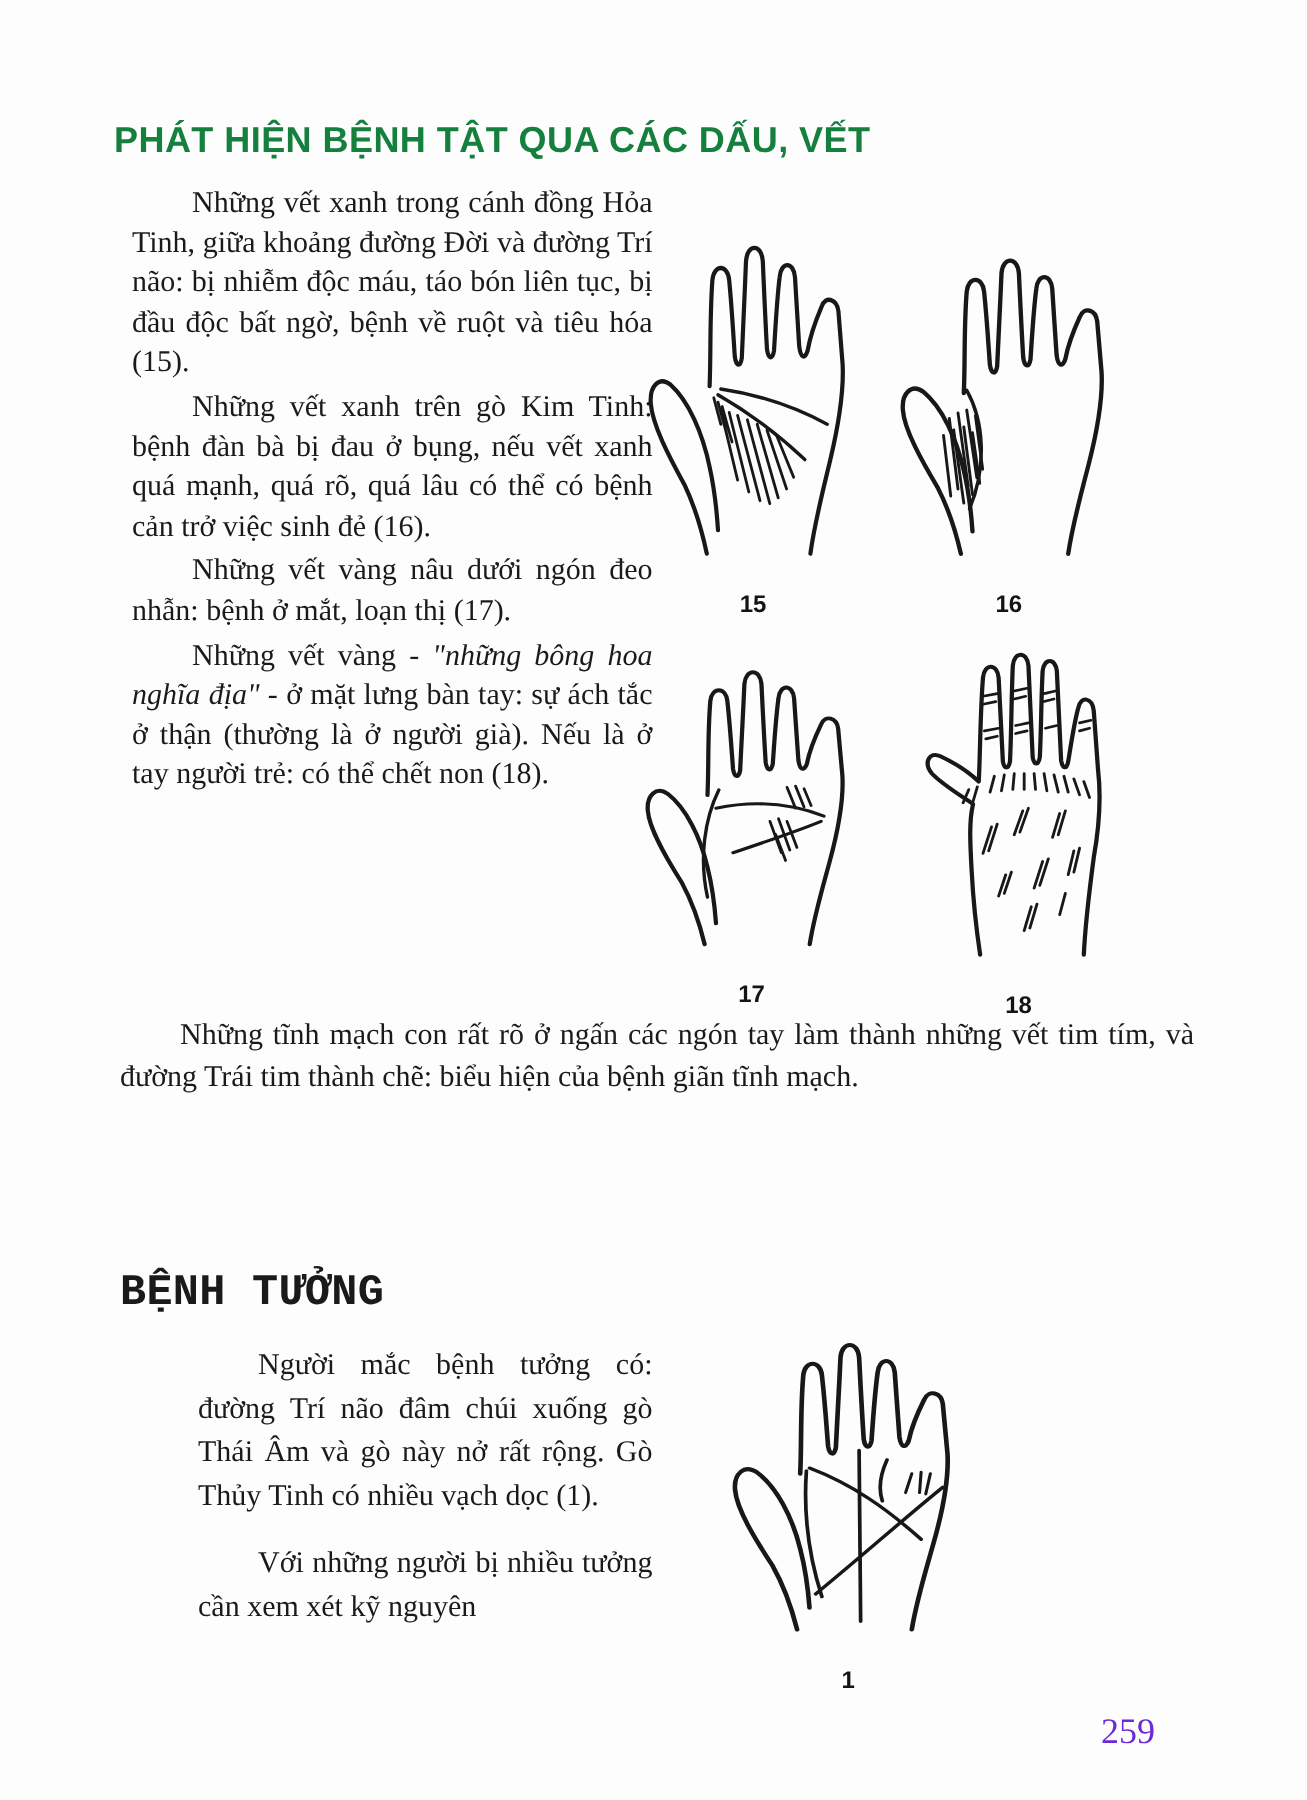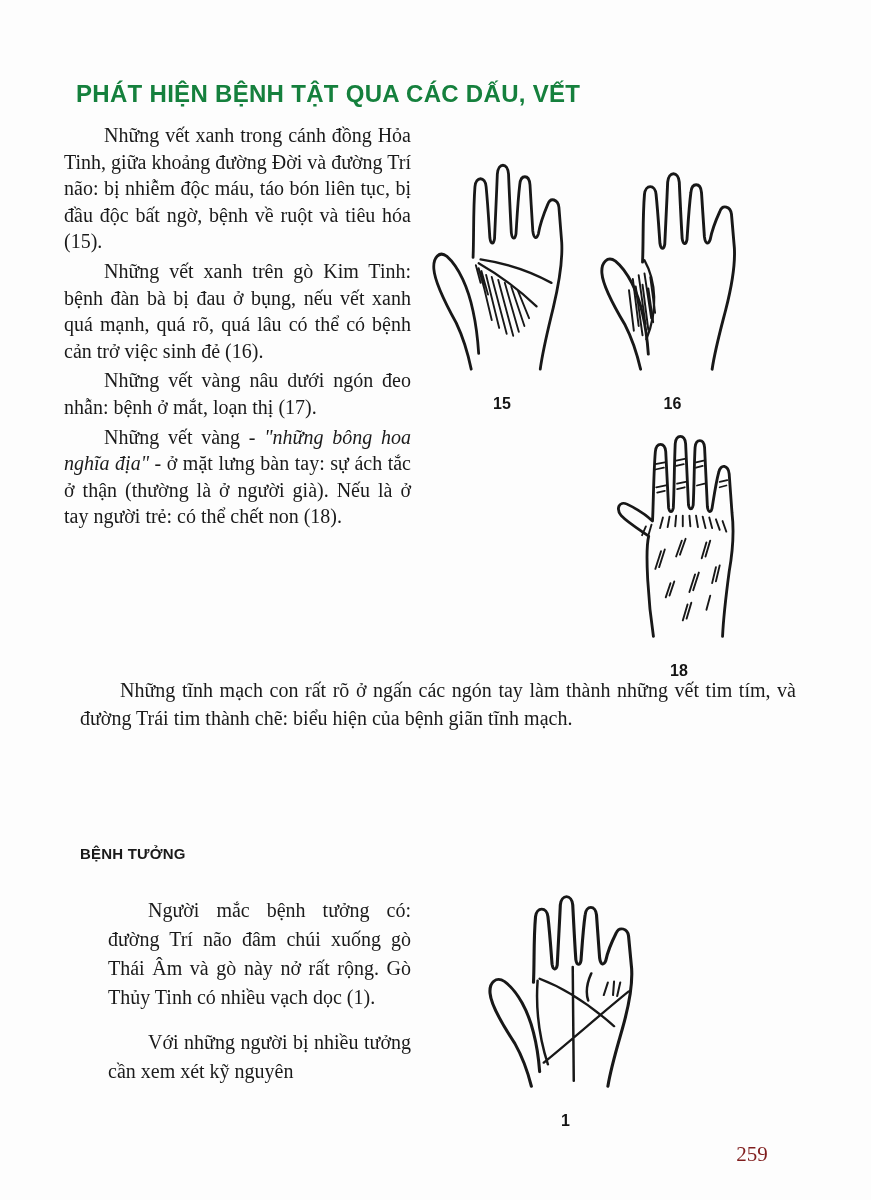--- a/index.html
+++ b/index.html
@@ -13,53 +13,53 @@
     overflow: hidden;
     font-family: "Liberation Serif", serif;
   }
   .abs { position: absolute; }
   .doc-title {
     left: 76px; top: 80px; width: 716px;
     font-family: "Liberation Sans", sans-serif;
     font-weight: bold; font-size: 24px; letter-spacing: 0.3px;
     color: #15803d;
   }
-  .col-narrow { left: 64px; width: 347px; }
+  .col-narrow { left: 88px; width: 347px; }
   .col-wide   { left: 80px; width: 716px; }
   .body-text p {
     font-size: 20px; line-height: 26.6px;
     text-align: justify; text-indent: 40px;
     margin-bottom: 3px;
   }
   .full-par p { line-height: 28px; margin-bottom: 4px; }
   .sec2-col p { line-height: 29px; margin-left: 44px; }
   .sec2-col p + p { margin-top: 16px; }
   .italic { font-style: italic; }
   .section-heading {
     left: 80px; top: 786px; width: 716px;
     text-align: center;
     font-family: "Liberation Serif", serif;
     font-weight: bold; font-size: 23px; letter-spacing: 0.4px;
     color: #0d0d0d;
   }
   .sub-heading {
     left: 80px; top: 845px;
-    font-family: Liberation Sans, sans-serif;
-    font-weight: bold; font-size: 15px; letter-spacing: 0.2px;
+    font-family: Liberation Mono, monospace;
+    font-weight: bold; font-size: 29px; letter-spacing: 0.2px;
   }
   .figure { display: flex; flex-direction: column; align-items: center; gap: 20px; }
   .figure svg { display: block; }
   .fig-label {
     font-family: "Liberation Sans", sans-serif;
     font-weight: bold; font-size: 16px; color: #141414;
     margin-top: 2px;
   }
   .page-number {
     left: 712px; top: 1142px; width: 80px;
-    font-size: 21px; text-align: center; color: #7f1d1d;
+    font-size: 24px; text-align: center; color: #6d28d9;
   }
   .hand-stroke { fill: none; stroke: #181818; stroke-width: 3; stroke-linecap: round; stroke-linejoin: round; }
   .hand-line   { fill: none; stroke: #181818; stroke-width: 2.4; stroke-linecap: round; }
   .hand-hatch  { fill: none; stroke: #181818; stroke-width: 2;   stroke-linecap: round; }
 </style>
 </head>
 <body>
 
 <div class="page">
 
@@ -90,20 +90,28 @@
 
   <div class="abs figure" style="left:600px; top:138px; width:145px;">
     <svg width="145" height="235" viewBox="0 0 150 250" preserveAspectRatio="none">
       <use href="#hand-a"></use>
       <path class="hand-line" d="M 46 130 C 58 152 60 184 48 214"></path>
       <path class="hand-hatch" d="M 34 150 L 40 200 M 40 146 L 47 198 M 46 144 L 53 192 M 52 148 L 57 186 M 30 162 L 35 205 M 37 158 L 44 210 M 44 156 L 50 204 M 50 160 L 55 196"></path>
     </svg>
     <div class="fig-label">16</div>
   </div>
 
+  <div class="abs figure" style="left:430px; top:415px; width:142px;">
+    <svg width="142" height="218" viewBox="0 0 150 250" preserveAspectRatio="none">
+      <use href="#hand-a"></use>
+      <path class="hand-line" d="M 52 128 C 42 150 38 180 44 210 M 50 142 C 76 136 102 138 126 148 M 62 176 C 84 168 106 160 124 152"></path>
+      <path class="hand-hatch" d="M 100 126 L 106 142 M 106 125 L 112 141 M 112 127 L 117 140 M 88 152 L 96 176 M 94 150 L 102 174 M 100 152 L 107 172 M 92 162 L 99 182"></path>
+    </svg>
+    <div class="fig-label">17</div>
+  </div>
 
   <div class="abs figure" style="left:608px; top:418px; width:142px;">
     <svg width="142" height="222" viewBox="0 0 150 250" preserveAspectRatio="none">
       <use href="#hand-b"></use>
       <path class="hand-hatch" d="M 50 52 L 60 50 M 50 58 L 59 56 M 51 78 L 61 76 M 52 84 L 60 82 M 72 48 L 81 46 M 72 54 L 80 52 M 73 74 L 82 72 M 73 80 L 81 78 M 93 50 L 101 48 M 93 56 L 100 54 M 94 76 L 102 74 M 118 72 L 126 70 M 118 78 L 125 76"></path>
       <path class="hand-hatch" d="M 58 112 L 55 124 M 65 111 L 63 123 M 72 110 L 71 122 M 79 110 L 79 122 M 86 110 L 87 122 M 93 110 L 95 123 M 100 111 L 103 124 M 107 112 L 110 124 M 114 114 L 118 126 M 121 116 L 125 128 M 40 122 L 36 132 M 46 120 L 43 131"></path>
       <path class="hand-hatch" d="M 56 150 L 50 170 M 60 148 L 54 168 M 78 138 L 72 156 M 82 136 L 76 154 M 104 140 L 99 158 M 108 138 L 103 156 M 66 186 L 61 202 M 70 184 L 65 200 M 92 176 L 86 196 M 96 174 L 90 194 M 114 168 L 110 186 M 118 166 L 114 184 M 84 210 L 79 228 M 88 208 L 83 226 M 108 200 L 104 216"></path>
     </svg>
     <div class="fig-label">18</div>
   </div>

